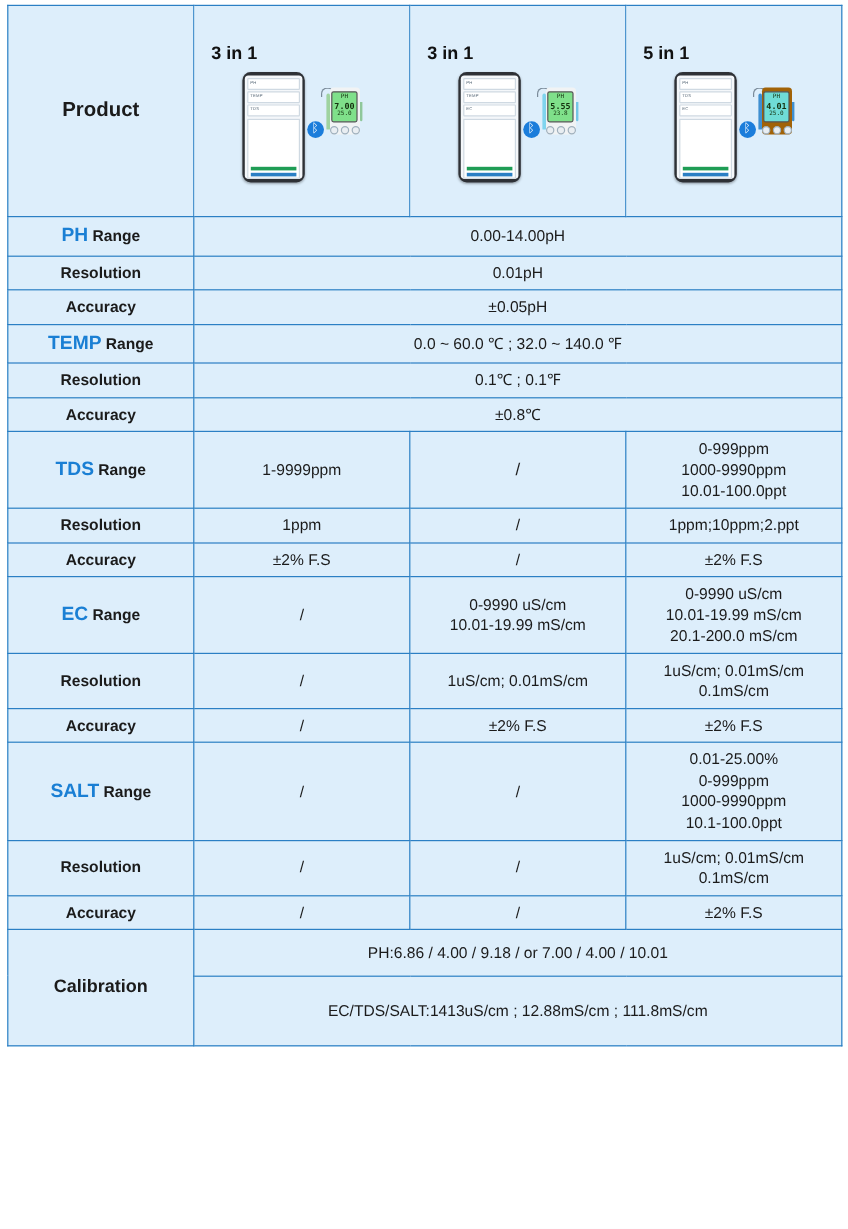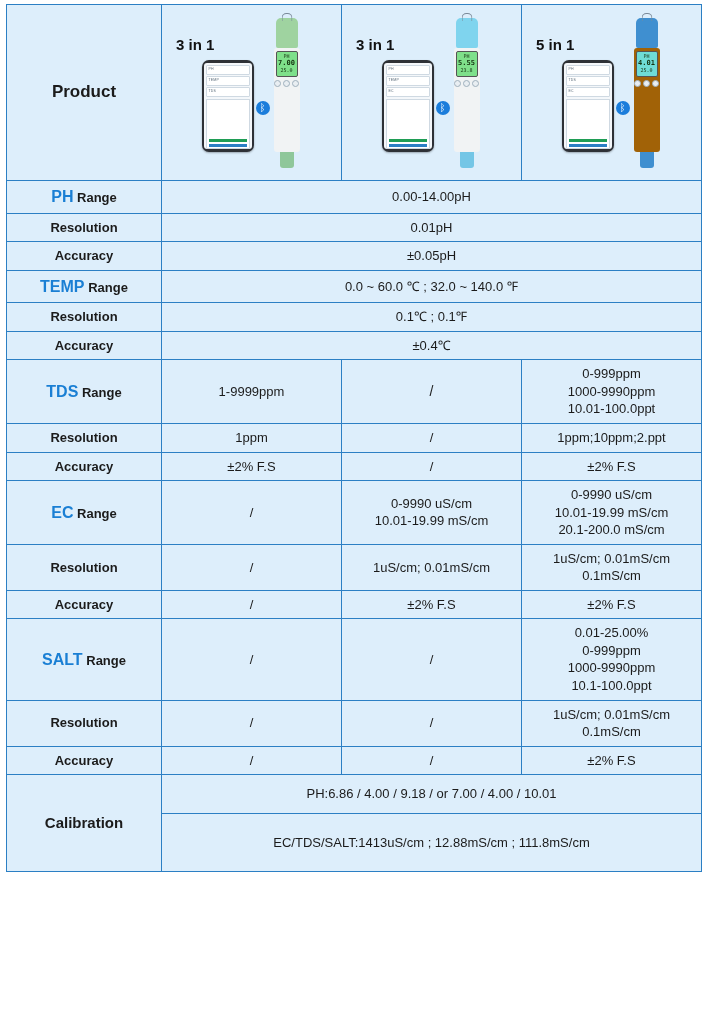--- a/index.html
+++ b/index.html
@@ -150,21 +150,21 @@
     text-align: center;
     margin-top: 30px;
     font-family: "DejaVu Sans", sans-serif;
   }
   
   .pen {
     width: 30px;
     height: 150px;
     position: relative;
     display: flex;
-    flex-direction: column;
+    flex-direction: row;
     align-items: center;
   }
   .pen-cap {
     width: 22px;
     height: 30px;
     border-radius: 5px 5px 2px 2px;
     position: relative;
   }
   .pen-cap:before {
     content: "";
@@ -385,21 +385,21 @@
         <td class="val" colspan="3">0.0 ~ 60.0 ℃ ; 32.0 ~ 140.0 ℉</td>
       </tr>
 
       <tr>
         <td class="label">Resolution</td>
         <td class="val" colspan="3">0.1℃ ; 0.1℉</td>
       </tr>
 
       <tr>
         <td class="label">Accuracy</td>
-        <td class="val" colspan="3">±0.4℃</td>
+        <td class="val" colspan="3">±0.8℃</td>
       </tr>
 
       <tr>
         <td class="label">
           <span class="accent">TDS</span><span> Range</span>
         </td>
         <td class="val">
           <span class="line">1-9999ppm</span>
         </td>
         <td class="val">

